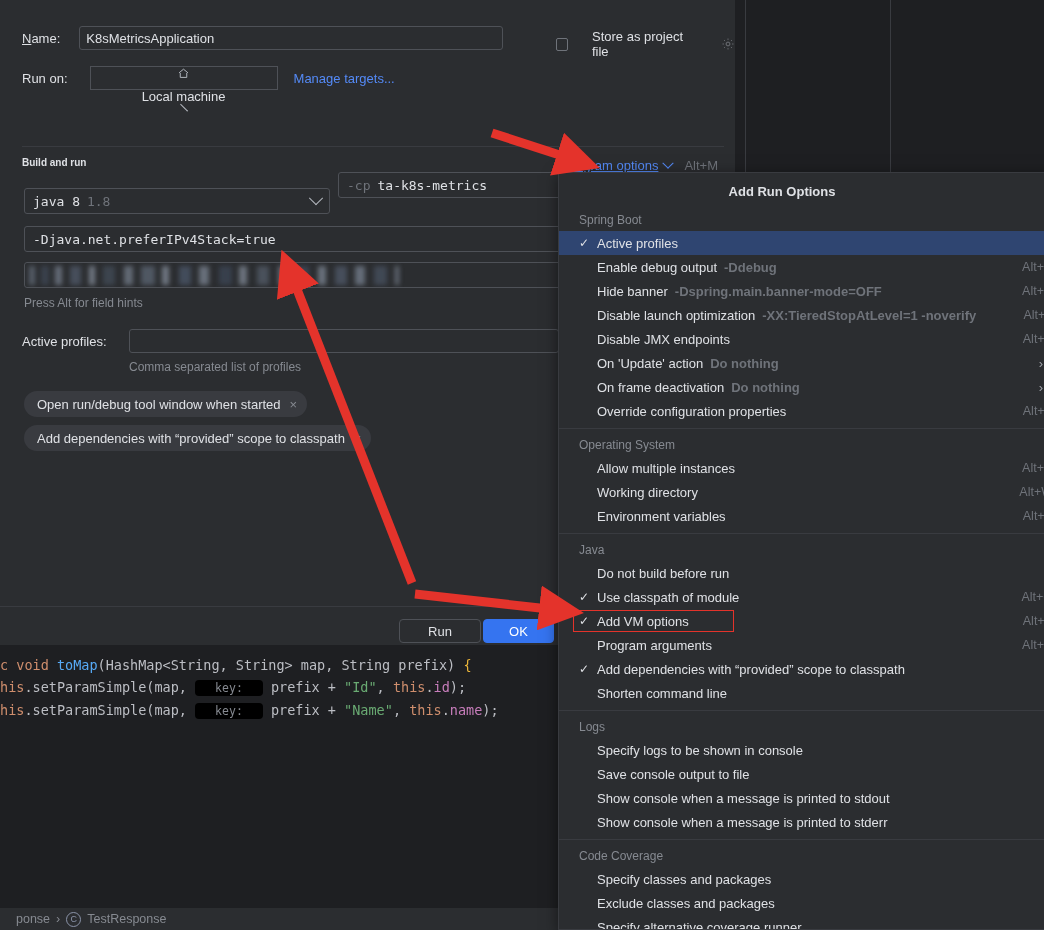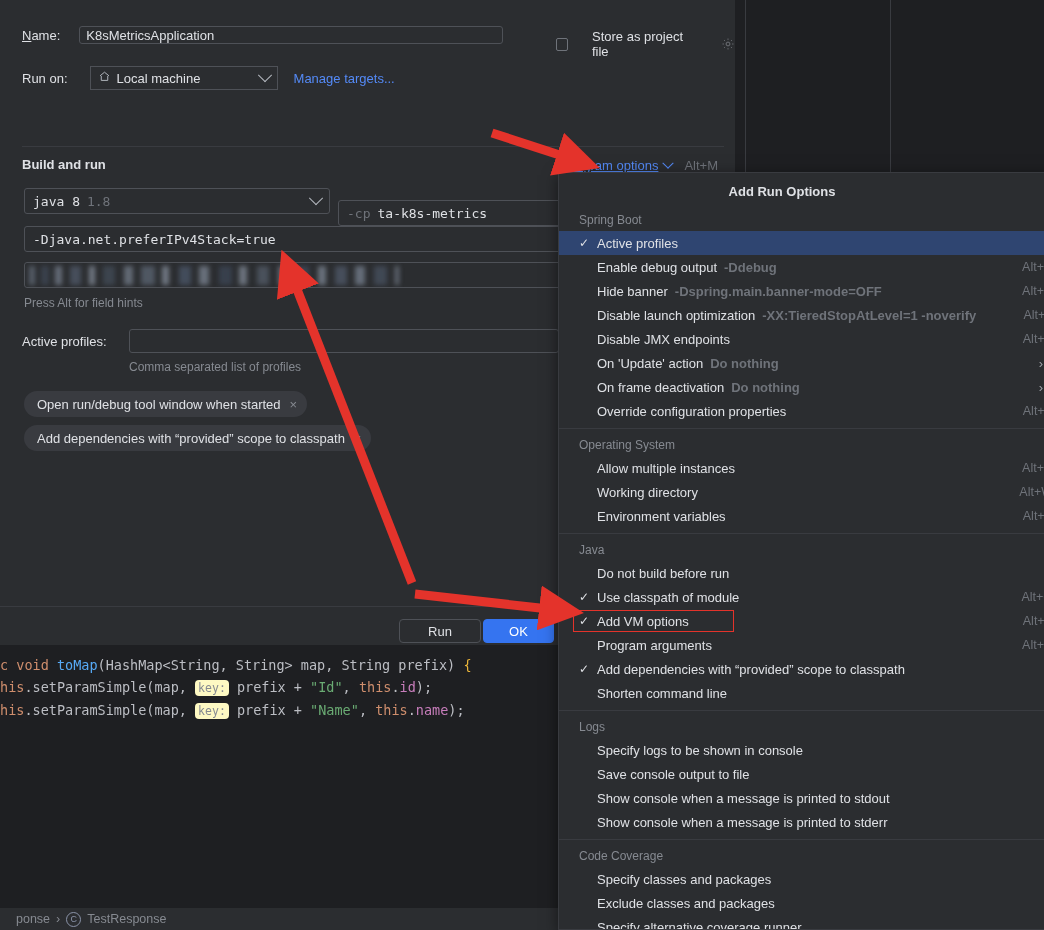--- a/index.html
+++ b/index.html
@@ -20,56 +20,56 @@
   #run-dialog{
     position:absolute;left:0;top:0;width:736px;height:646px;
     background:#2b2d30;border-right:1px solid #1e1f22;border-bottom:1px solid #1e1f22;
     box-sizing:border-box;
   }
   .row{display:flex;align-items:center;}
   #name-row{position:absolute;left:22px;top:26px;width:692px;}
   .field-label{font-size:13px;color:#dfe1e5;white-space:nowrap;}
   .field-label u{text-decoration:underline;}
   #name-input{
-    margin-left:19px;width:424px;height:18px;box-sizing:border-box;
+    margin-left:19px;width:424px;height:24px;box-sizing:border-box;
     background:#2b2d30;border:1px solid #4e5157;border-radius:3px;
     color:#dfe1e5;font-family:inherit;font-size:13px;padding:0 6px;outline:none;
   }
   #store-wrap{position:absolute;left:556px;top:29px;display:flex;align-items:center;gap:24px;}
   .checkbox-box{
     width:13px;height:13px;box-sizing:border-box;border:1px solid #6f737a;border-radius:2px;background:#2b2d30;
   }
   #gear-icon{opacity:.6;margin-left:4px;display:flex;align-items:center;}
 
   #runon-row{position:absolute;left:22px;top:66px;display:flex;align-items:center;}
   #runon-combo{
     margin-left:22px;width:188px;height:24px;box-sizing:border-box;
     background:#2b2d30;border:1px solid #4e5157;border-radius:0;
-    display:flex;align-items:center;padding:0 7px;gap:6px;
+    display:flex;align-items:center;padding:0 7px;gap:6px;flex-direction:column;
   }
   #runon-combo .combo-text{flex:1;font-size:13px;color:#dfe1e5;}
   .chev{width:9px;height:9px;border-right:1.4px solid #b4b8bf;border-bottom:1.4px solid #b4b8bf;transform:rotate(45deg) translate(-2px,-2px);}
   #manage-targets{margin-left:16px;color:#548af7;font-size:13px;cursor:pointer;}
 
   #runon-hint{position:absolute;left:78px;top:99px;width:470px;color:#868a91;font-size:12.5px;line-height:17px;}
 
   #divider-1{position:absolute;left:22px;top:146px;width:702px;height:1px;background:#393b40;}
-  #build-run-title{position:absolute;left:22px;top:157px;font-weight:bold;font-size:13px;color:#dfe1e5;}
+  #build-run-title{position:absolute;left:22px;top:157px;font-weight:bold;font-size:10px;color:#dfe1e5;}
 
   .mono{font-family:"DejaVu Sans Mono","Liberation Mono",monospace;}
   #jdk-combo{
     position:absolute;left:24px;top:188px;width:306px;height:26px;box-sizing:border-box;
     background:#2b2d30;border:1px solid #4e5157;border-radius:3px;
     display:flex;align-items:center;padding:0 8px;
   }
   #jdk-combo .jdk-name{font-size:13px;color:#dfe1e5;}
   #jdk-combo .jdk-ver{font-size:13px;color:#6f737a;margin-left:7px;}
   #jdk-combo .chev{margin-left:auto;}
   #cp-field{
-    position:absolute;left:338px;top:200px;width:224px;height:26px;box-sizing:border-box;
+    position:absolute;left:338px;top:172px;width:224px;height:26px;box-sizing:border-box;
     background:#2b2d30;border:1px solid #4e5157;border-radius:3px;
     display:flex;align-items:center;padding:0 8px;overflow:hidden;white-space:nowrap;
   }
   #cp-field .flag{color:#6f737a;font-size:13px;}
   #cp-field .val{color:#dfe1e5;font-size:13px;margin-left:7px;}
 
   #vm-field{
     position:absolute;left:24px;top:226px;width:538px;height:26px;box-sizing:border-box;
     background:#2b2d30;border:1px solid #4e5157;border-radius:3px;
     display:flex;align-items:center;padding:0 8px;color:#dfe1e5;font-size:13px;
@@ -123,21 +123,21 @@
   
   #code-area{
     position:absolute;left:0;top:646px;width:560px;height:262px;
     background:#1e1f22;font-family:"DejaVu Sans Mono","Liberation Mono",monospace;
     font-size:13.5px;line-height:22px;padding-top:8px;box-sizing:border-box;overflow:hidden;
   }
   #code-area .ln{white-space:pre;padding-left:0;}
   .t-key{color:#cf8e6d;} .t-fn{color:#57aaf7;}
   .t-plain{color:#bcbec4;} .t-str{color:#6aab73;} .t-fld{color:#c77dbb;}
   .t-punc{color:#bcbec4;} .t-brace{color:#e8b339;}
-  .hintchip{background:#fef9c3;color:#868a91;border-radius:4px;padding:1px 3px;font-size:11.5px;}
+  .hintchip{background:#000000;color:#868a91;border-radius:4px;padding:1px 20px;font-size:11.5px;}
 
   #breadcrumb{
     position:absolute;left:0;top:908px;width:560px;height:22px;
     background:#2b2d30;display:flex;align-items:center;gap:6px;
     font-size:12.5px;color:#868a91;padding-left:16px;box-sizing:border-box;
   }
   #breadcrumb .cls-icon{
     width:13px;height:13px;border-radius:50%;border:1.4px solid #8a93a8;
     color:#8a93a8;font-size:9px;display:flex;align-items:center;justify-content:center;
   }

